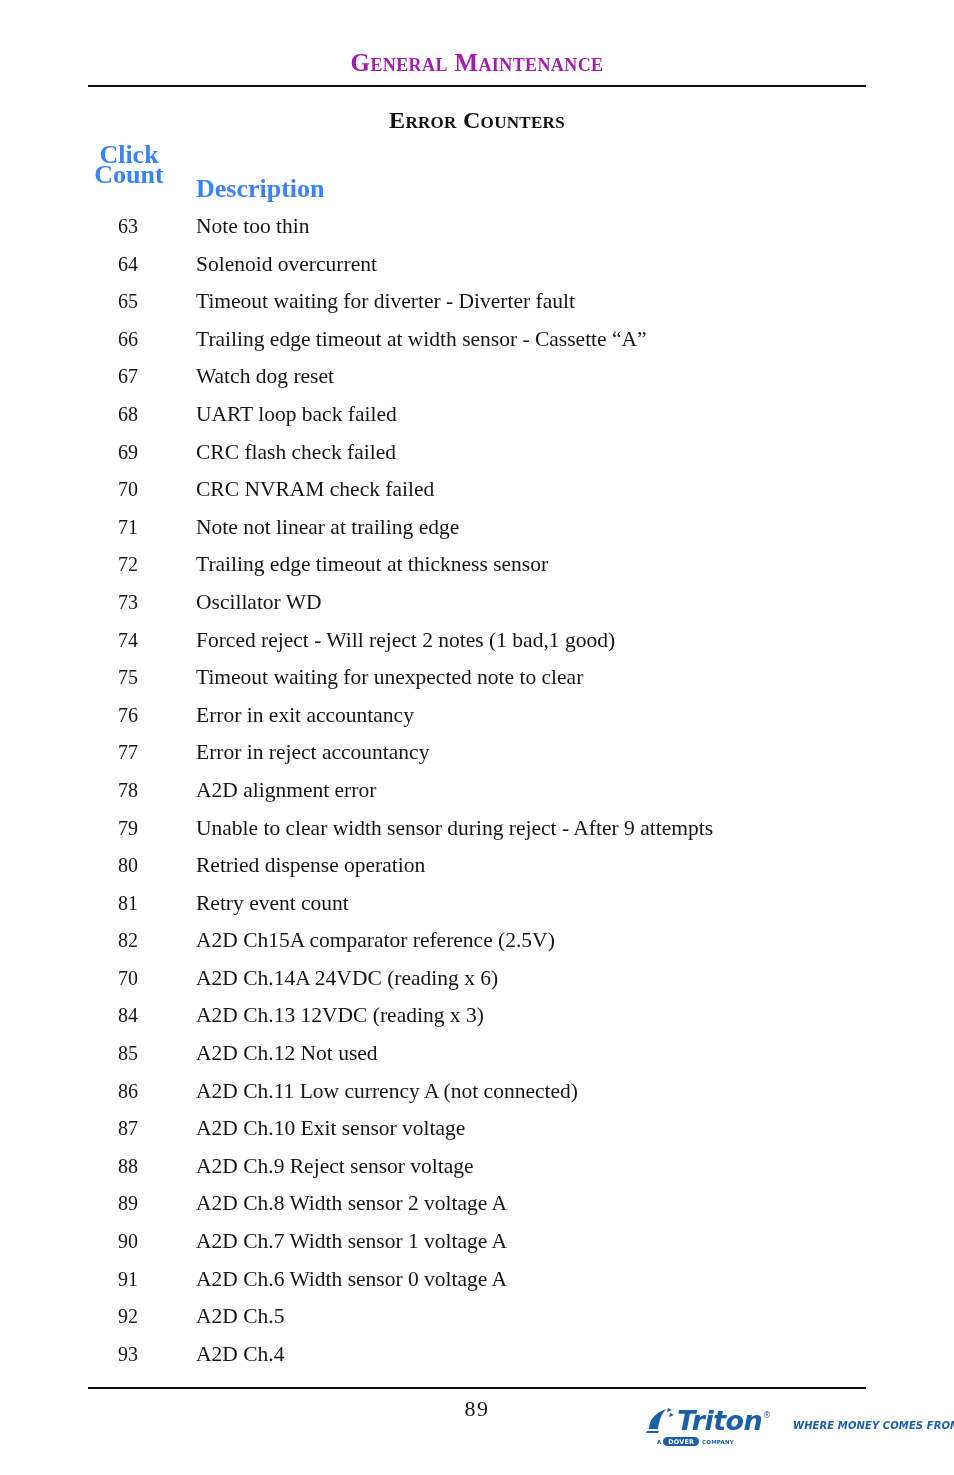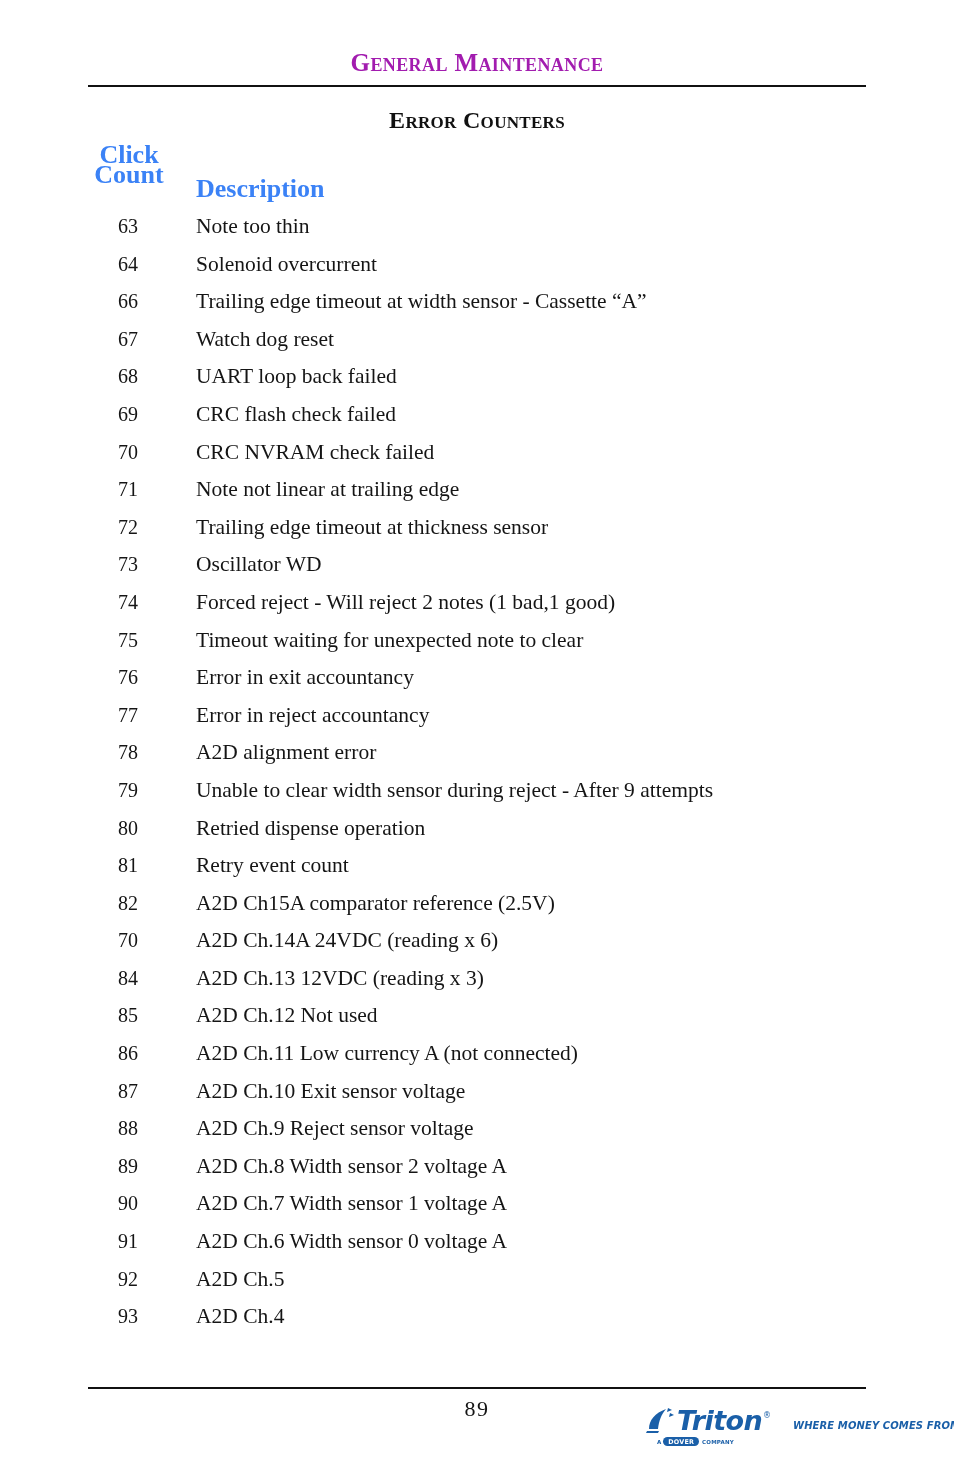--- a/index.html
+++ b/index.html
@@ -233,20 +233,24 @@
   <div class="col-head col-head-desc">Description</div>
 
   <div class="rows" id="rows-container">
       <div class="row">
         <div class="cell-count">63</div>
         <div class="cell-desc">Note too thin</div>
       </div>
       <div class="row">
         <div class="cell-count">64</div>
         <div class="cell-desc">Solenoid overcurrent</div>
+      </div>
+      <div class="row">
+        <div class="cell-count">65</div>
+        <div class="cell-desc">Timeout waiting for diverter - Diverter fault</div>
       </div>
       <div class="row">
         <div class="cell-count">66</div>
         <div class="cell-desc">Trailing edge timeout at width sensor - Cassette “A”</div>
       </div>
       <div class="row">
         <div class="cell-count">67</div>
         <div class="cell-desc">Watch dog reset</div>
       </div>
       <div class="row">

